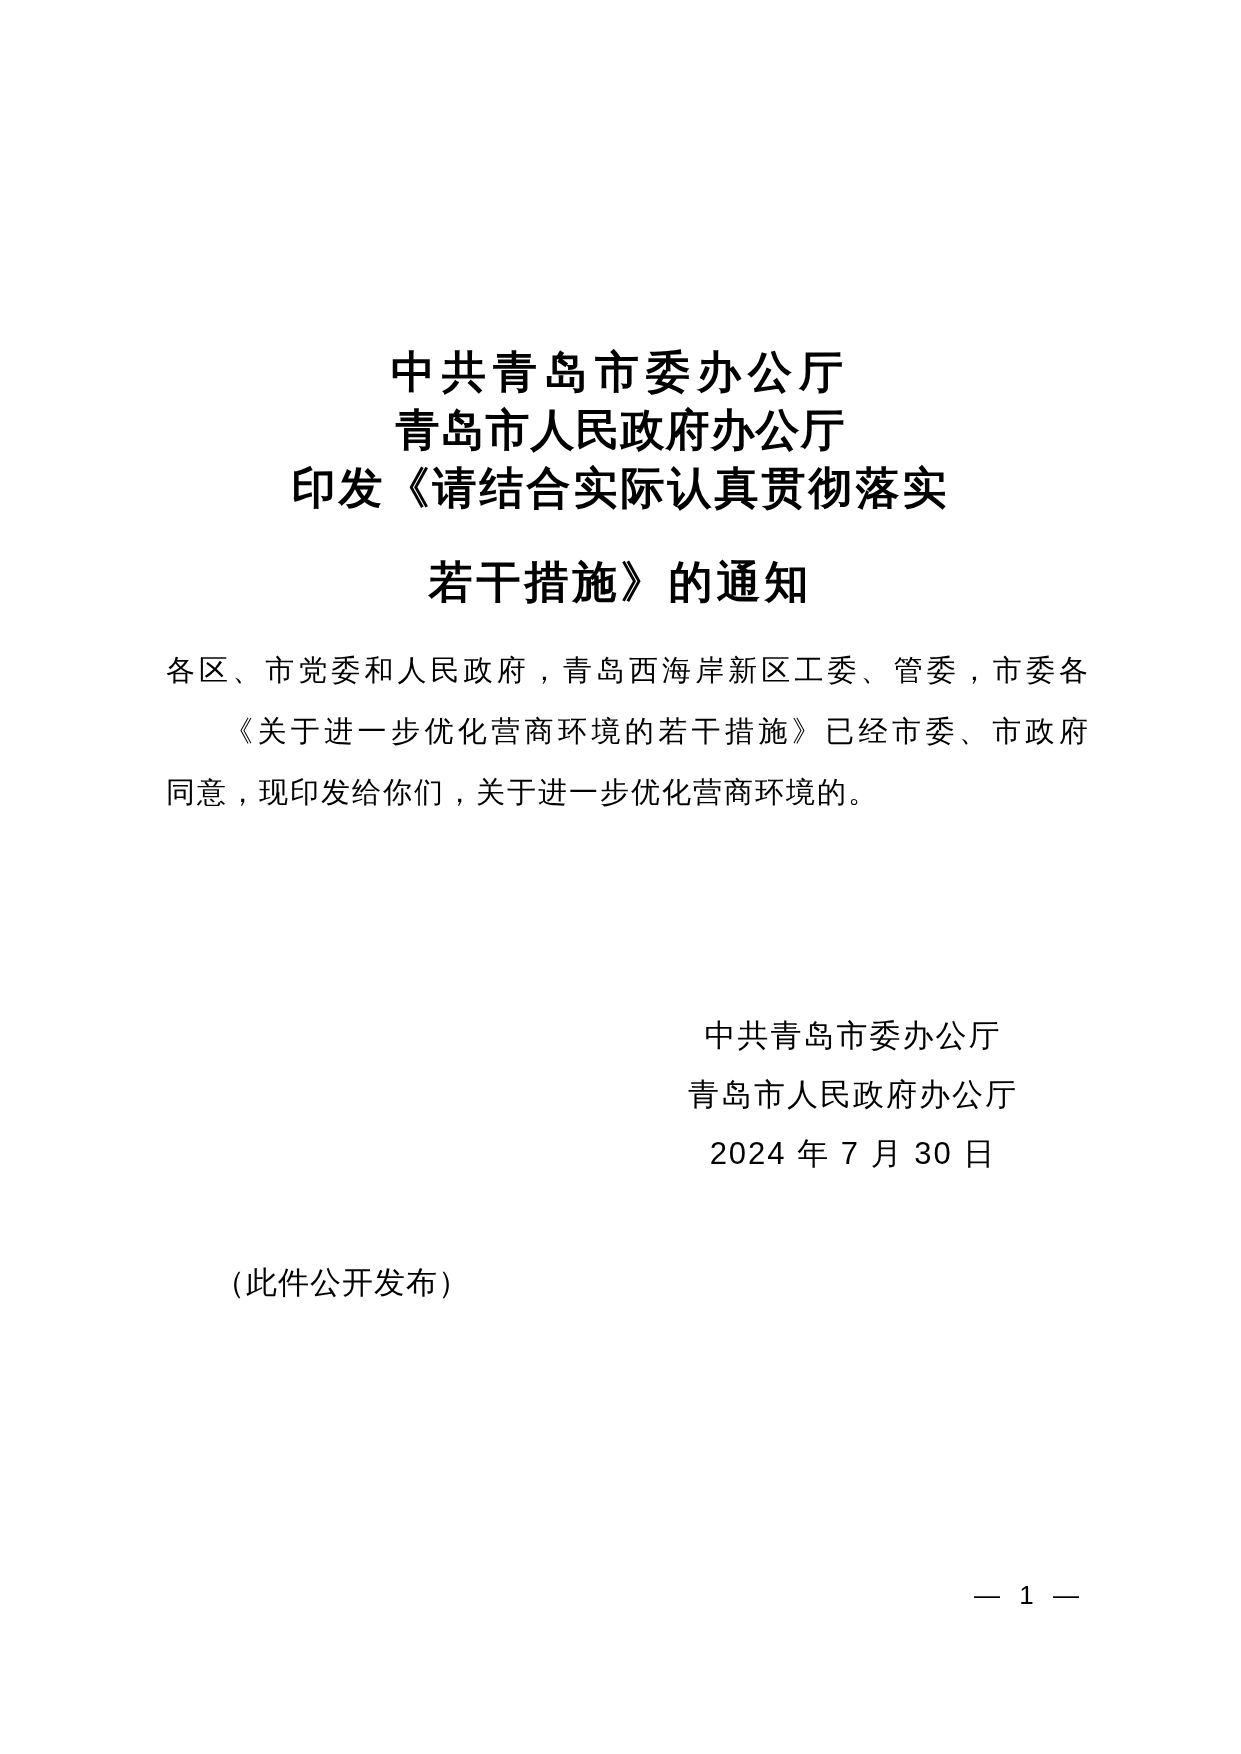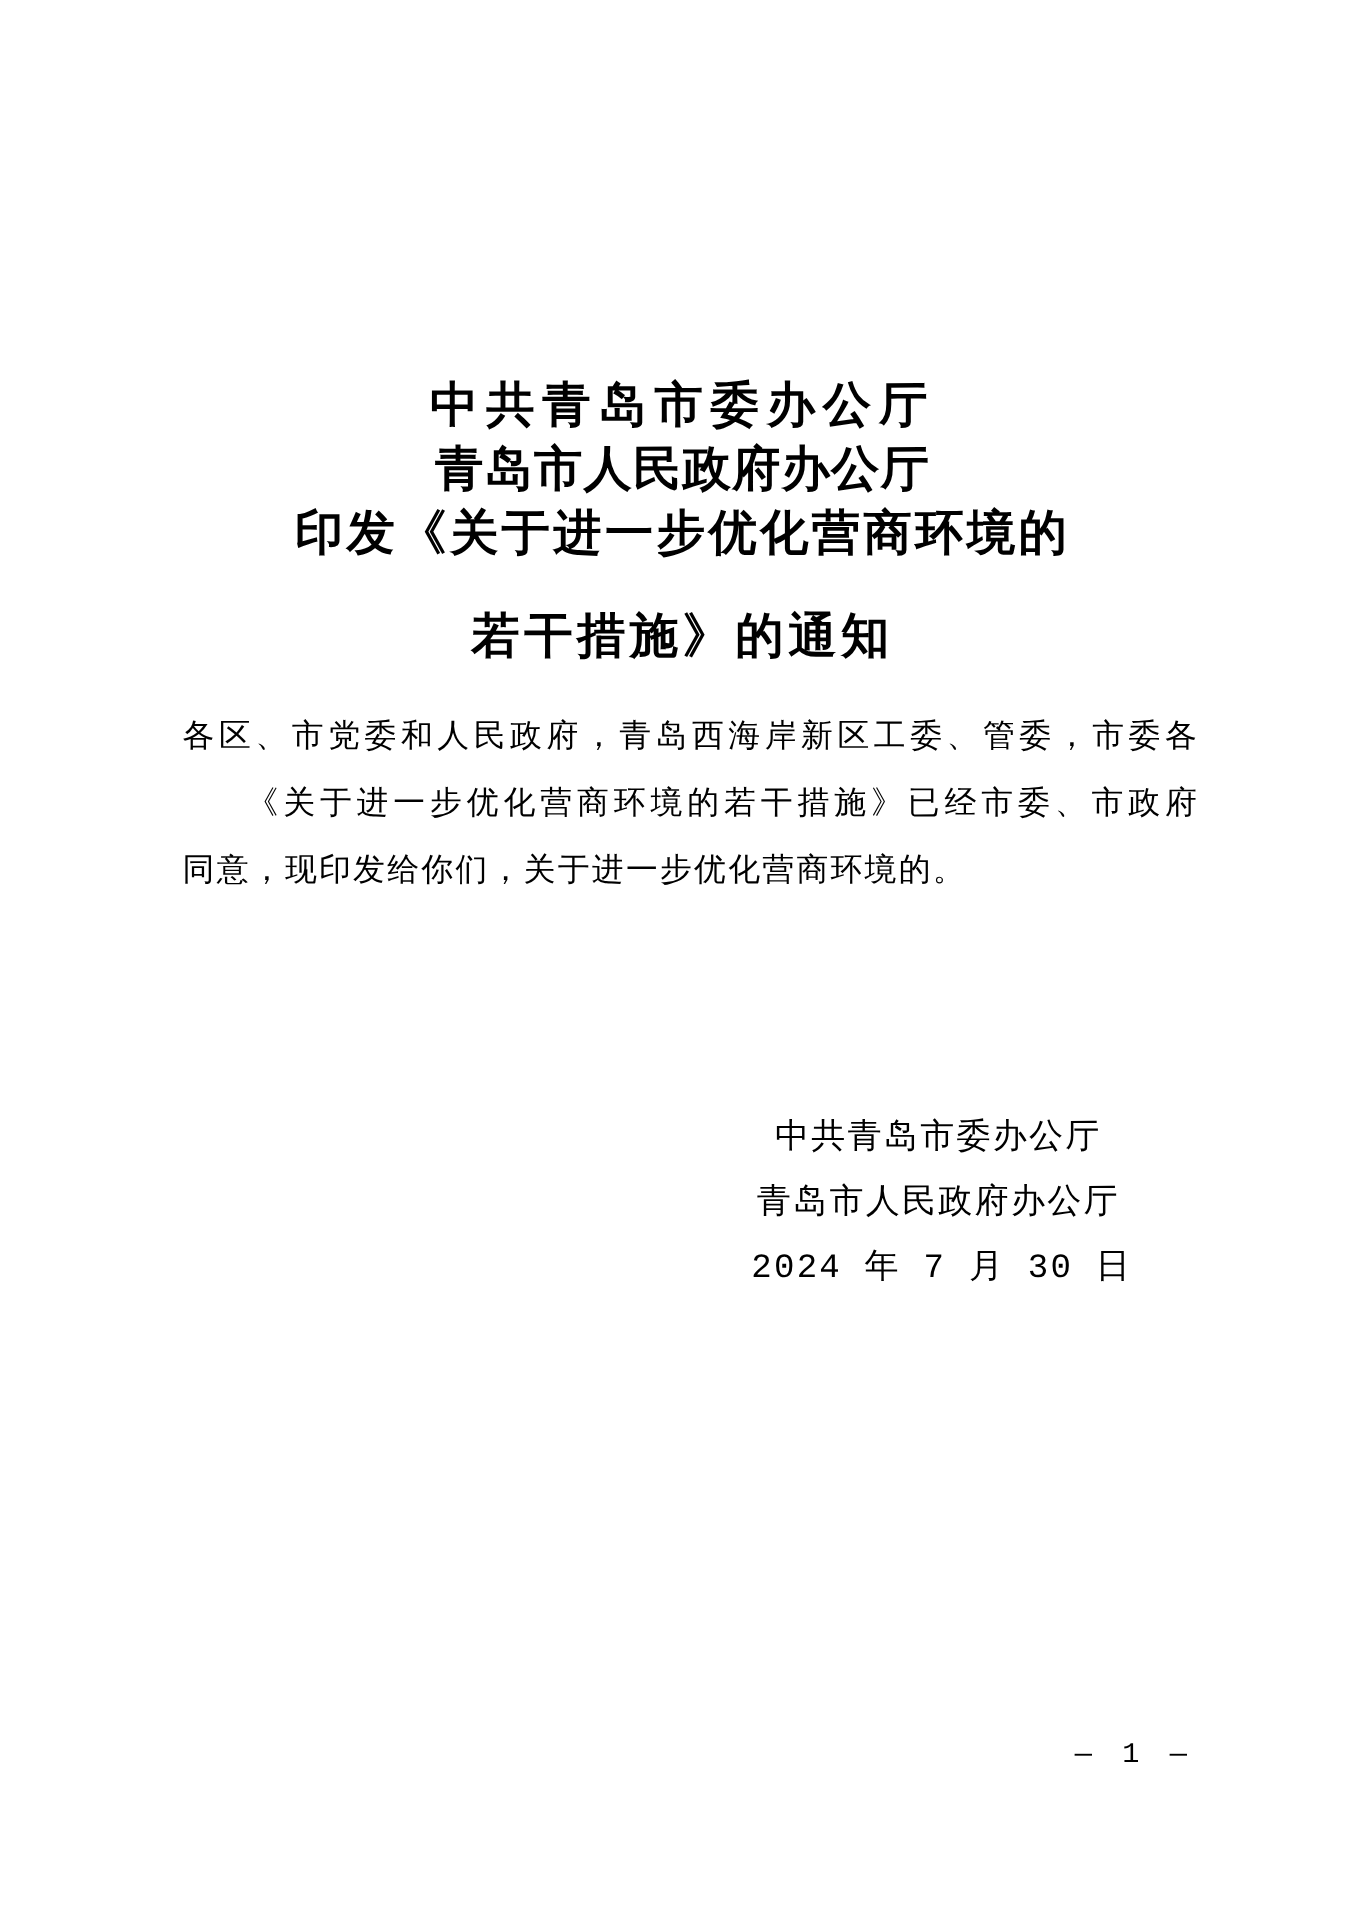--- a/index.html
+++ b/index.html
@@ -3,21 +3,21 @@
 <meta charset="utf-8">
 <style>
   html, body { margin: 0; padding: 0; background: #e8e8e8; }
   .page {
     position: relative;
     width: 1241px;
     height: 1754px;
     margin: 0 auto;
     background: #ffffff;
     color: #000000;
-    font-family: Liberation Mono, monospace;
+    font-family: Liberation Sans, sans-serif;
     overflow: hidden;
   }
   
   .title-block {
     position: absolute;
     top: 343px;
     left: 0;
     width: 100%;
     text-align: center;
     font-weight: bold;
@@ -82,32 +82,33 @@
   }
 </style>
 </head>
 <body>
 
 <div class="page">
 
   <div class="title-block">
     <div class="title-line t1">中共青岛市委办公厅</div>
     <div class="title-line t2">青岛市人民政府办公厅</div>
-    <div class="title-line t3">印发《关于进一步优化营商环境的</div>
+    <div class="title-line t3">印发《请结合实际认真贯彻落实</div>
     <div class="title-line t4">若干措施》的通知</div>
   </div>
 
   <div class="body-block">
     <div class="body-line full">各区、市党委和人民政府，青岛西海岸新区工委、管委，市委各</div>
     <div class="body-line full indent">《关于进一步优化营商环境的若干措施》已经市委、市政府</div>
     <div class="body-line">同意，现印发给你们，关于进一步优化营商环境的。</div>
   </div>
 
   <div class="signature-block">
     <div class="sig-line">中共青岛市委办公厅</div>
     <div class="sig-line">青岛市人民政府办公厅</div>
     <div class="sig-line">2024 年 7 月 30 日</div>
   </div>
 
+  <div class="release-note">（此件公开发布）</div>
 
   <div class="page-number">— 1 —</div>
 
 </div>
 
 </body></html>

